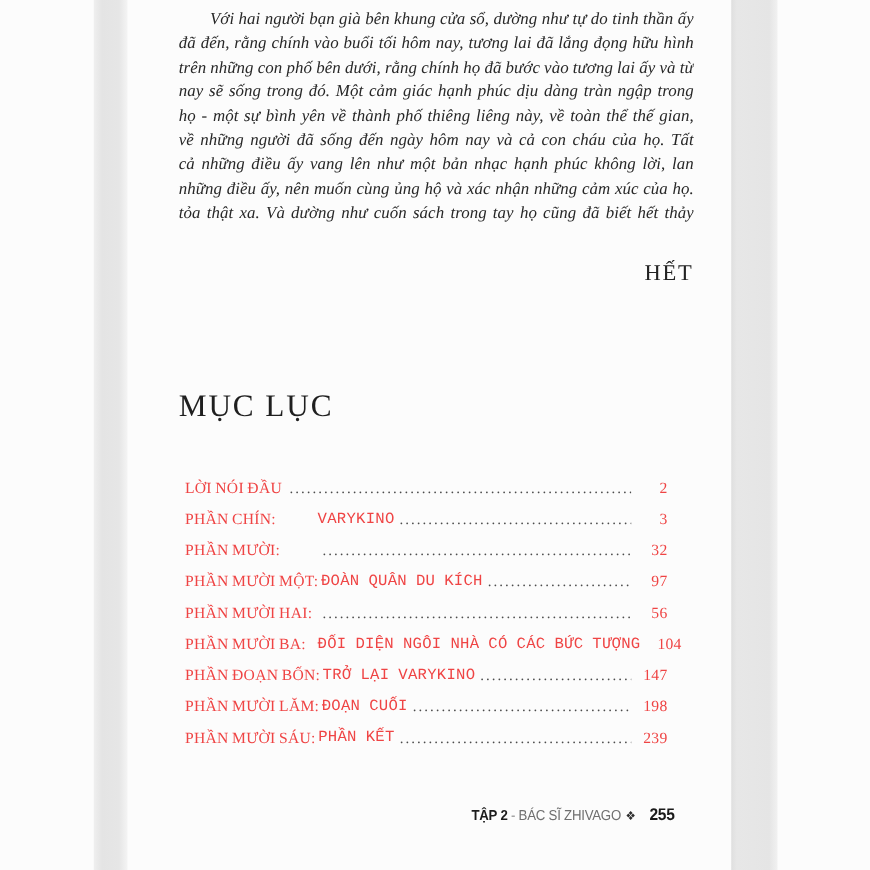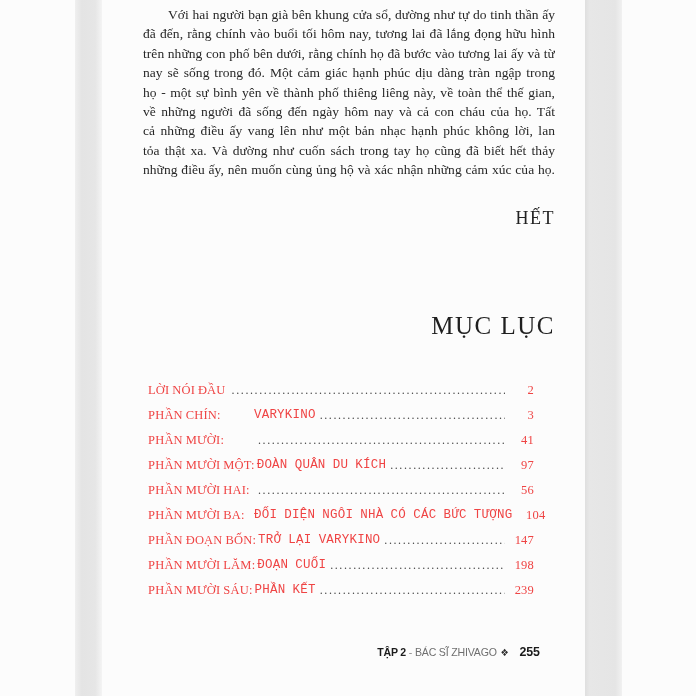--- a/index.html
+++ b/index.html
@@ -19,33 +19,33 @@
     background:linear-gradient(90deg,#dfdfdf 0%,#e7e7e7 12%,#e5e5e5 82%,#f1f1f1 100%);
   }
 
   .para {
     position:absolute; left:143px; top:5px; width:412px;
     font-size:13.5px; line-height:19.4px; color:#272727;
     word-spacing:-1.4px; letter-spacing:0.05px;
   }
   .pline {
     height:19.4px; overflow:hidden;
-    text-align:justify; text-align-last:justify; -moz-text-align-last:justify;
+    text-align:justify; text-align-last:justify;font-style:italic; -moz-text-align-last:justify;
   }
   .pline.indent { padding-left:25px; }
 
   .end-marker {
     position:absolute; left:143px; top:206px; width:412px;
     text-align:right; font-size:18px; line-height:24px;
     letter-spacing:1.5px; color:#222; font-weight:500;
   }
 
   .toc-title {
     position:absolute; left:143px; top:310px; width:412px; margin:0;
-    text-align:right; font-size:25px; line-height:32px;
+    text-align:left; font-size:25px; line-height:32px;
     letter-spacing:1.5px; font-weight:500; color:#1f1f1f;
   }
 
   .toc { position:absolute; left:148px; top:378px; width:386px; }
   .toc-row {
     display:flex; align-items:flex-end;
     height:25px; line-height:25px;
     font-size:12.5px; letter-spacing:0.2px; word-spacing:-0.5px; color:#ef4444;
   }
   .toc-label { flex:0 0 auto; min-width:104px; padding-right:2px; }
@@ -77,22 +77,22 @@
 <div class="band band-right"></div>
 
 <div class="para">
   <div class="pline indent">Với hai người bạn già bên khung cửa sổ, dường như tự do tinh thần ấy</div>
   <div class="pline">đã đến, rằng chính vào buổi tối hôm nay, tương lai đã lắng đọng hữu hình</div>
   <div class="pline">trên những con phố bên dưới, rằng chính họ đã bước vào tương lai ấy và từ</div>
   <div class="pline">nay sẽ sống trong đó. Một cảm giác hạnh phúc dịu dàng tràn ngập trong</div>
   <div class="pline">họ - một sự bình yên về thành phố thiêng liêng này, về toàn thể thế gian,</div>
   <div class="pline">về những người đã sống đến ngày hôm nay và cả con cháu của họ. Tất</div>
   <div class="pline">cả những điều ấy vang lên như một bản nhạc hạnh phúc không lời, lan</div>
+  <div class="pline">những điều ấy, nên muốn cùng ủng hộ và xác nhận những cảm xúc của họ.</div>
   <div class="pline">tỏa thật xa. Và dường như cuốn sách trong tay họ cũng đã biết hết thảy</div>
-  <div class="pline">những điều ấy, nên muốn cùng ủng hộ và xác nhận những cảm xúc của họ.</div>
 </div>
 
 <div class="end-marker">HẾT</div>
 
 <h1 class="toc-title">MỤC LỤC</h1>
 
 <div class="toc">
   <div class="toc-row no-title">
     <span class="toc-label">LỜI NÓI ĐẦU</span>
     <span class="toc-chapter"></span>
@@ -101,21 +101,21 @@
   </div>
   <div class="toc-row">
     <span class="toc-label">PHẦN CHÍN:</span>
     <span class="toc-chapter">VARYKINO</span>
     <span class="toc-dots"></span>
     <span class="toc-page">3</span>
   </div>
   <div class="toc-row">
     <span class="toc-label">PHẦN MƯỜI:</span>
     <span class="toc-dots"></span>
-    <span class="toc-page">41</span>
+    <span class="toc-page">32</span>
   </div>
   <div class="toc-row">
     <span class="toc-label">PHẦN MƯỜI MỘT:</span>
     <span class="toc-chapter">ĐOÀN QUÂN DU KÍCH</span>
     <span class="toc-dots"></span>
     <span class="toc-page">97</span>
   </div>
   <div class="toc-row">
     <span class="toc-label">PHẦN MƯỜI HAI:</span>
     <span class="toc-dots"></span>

